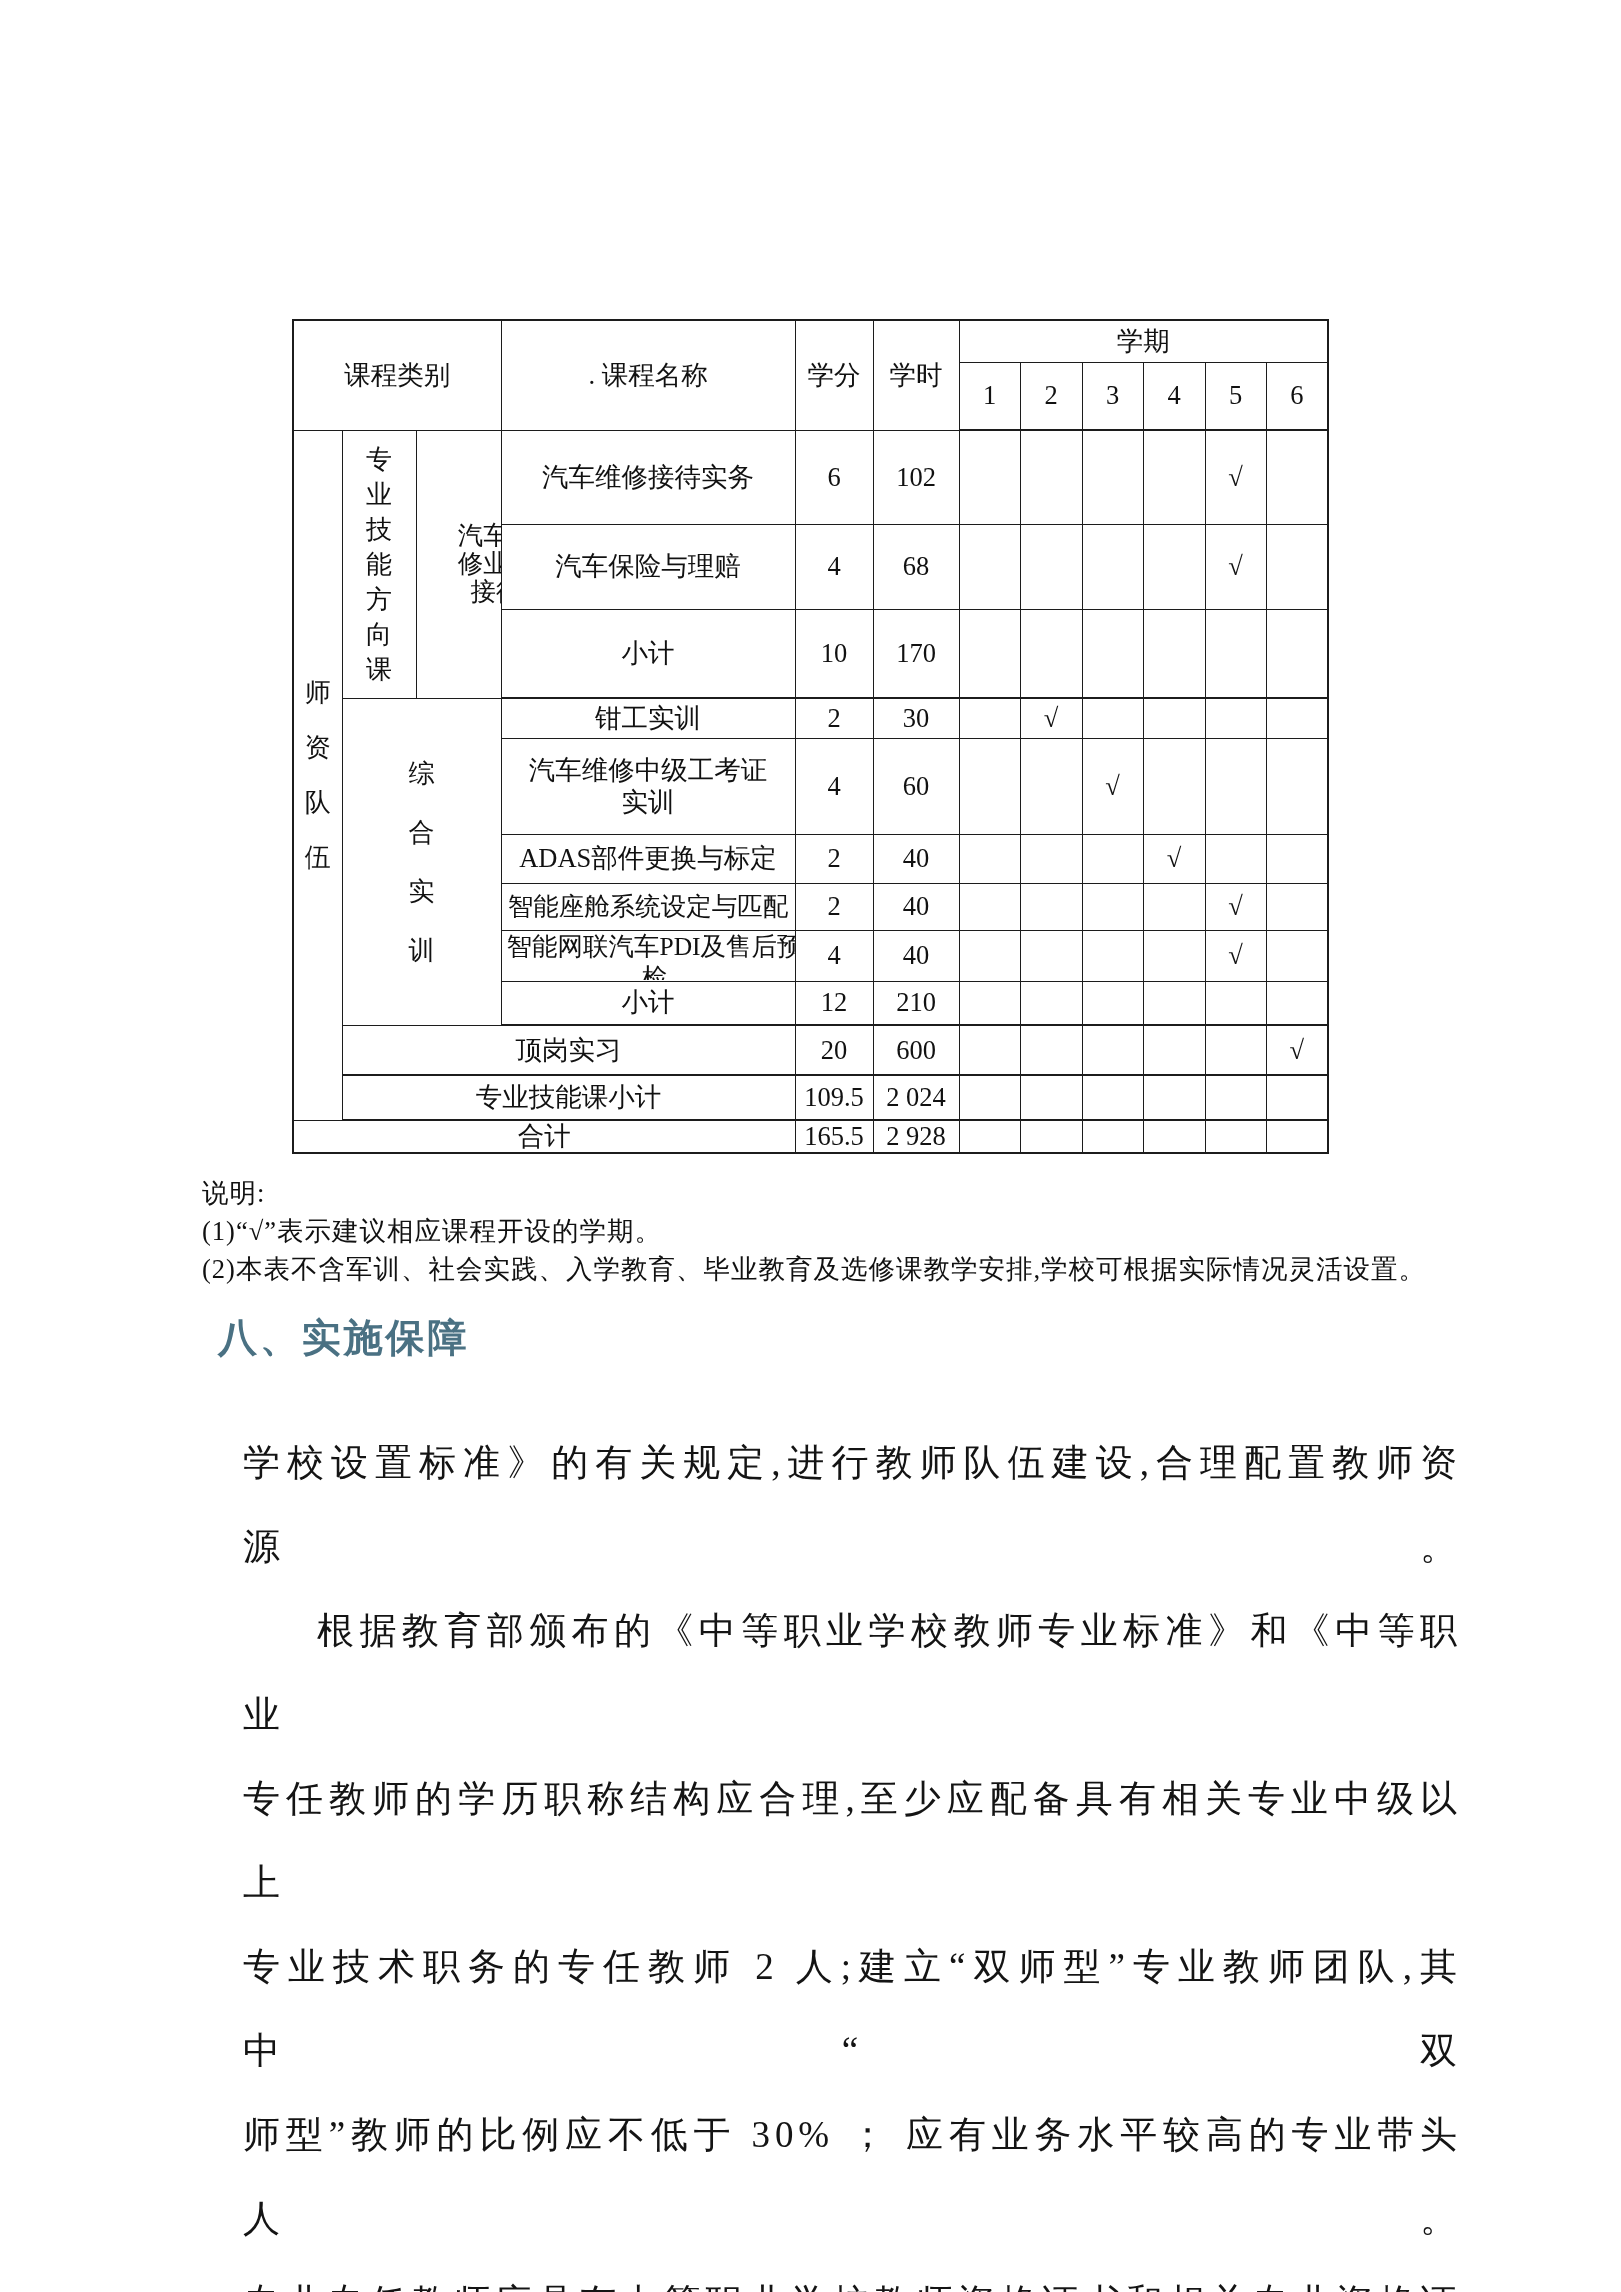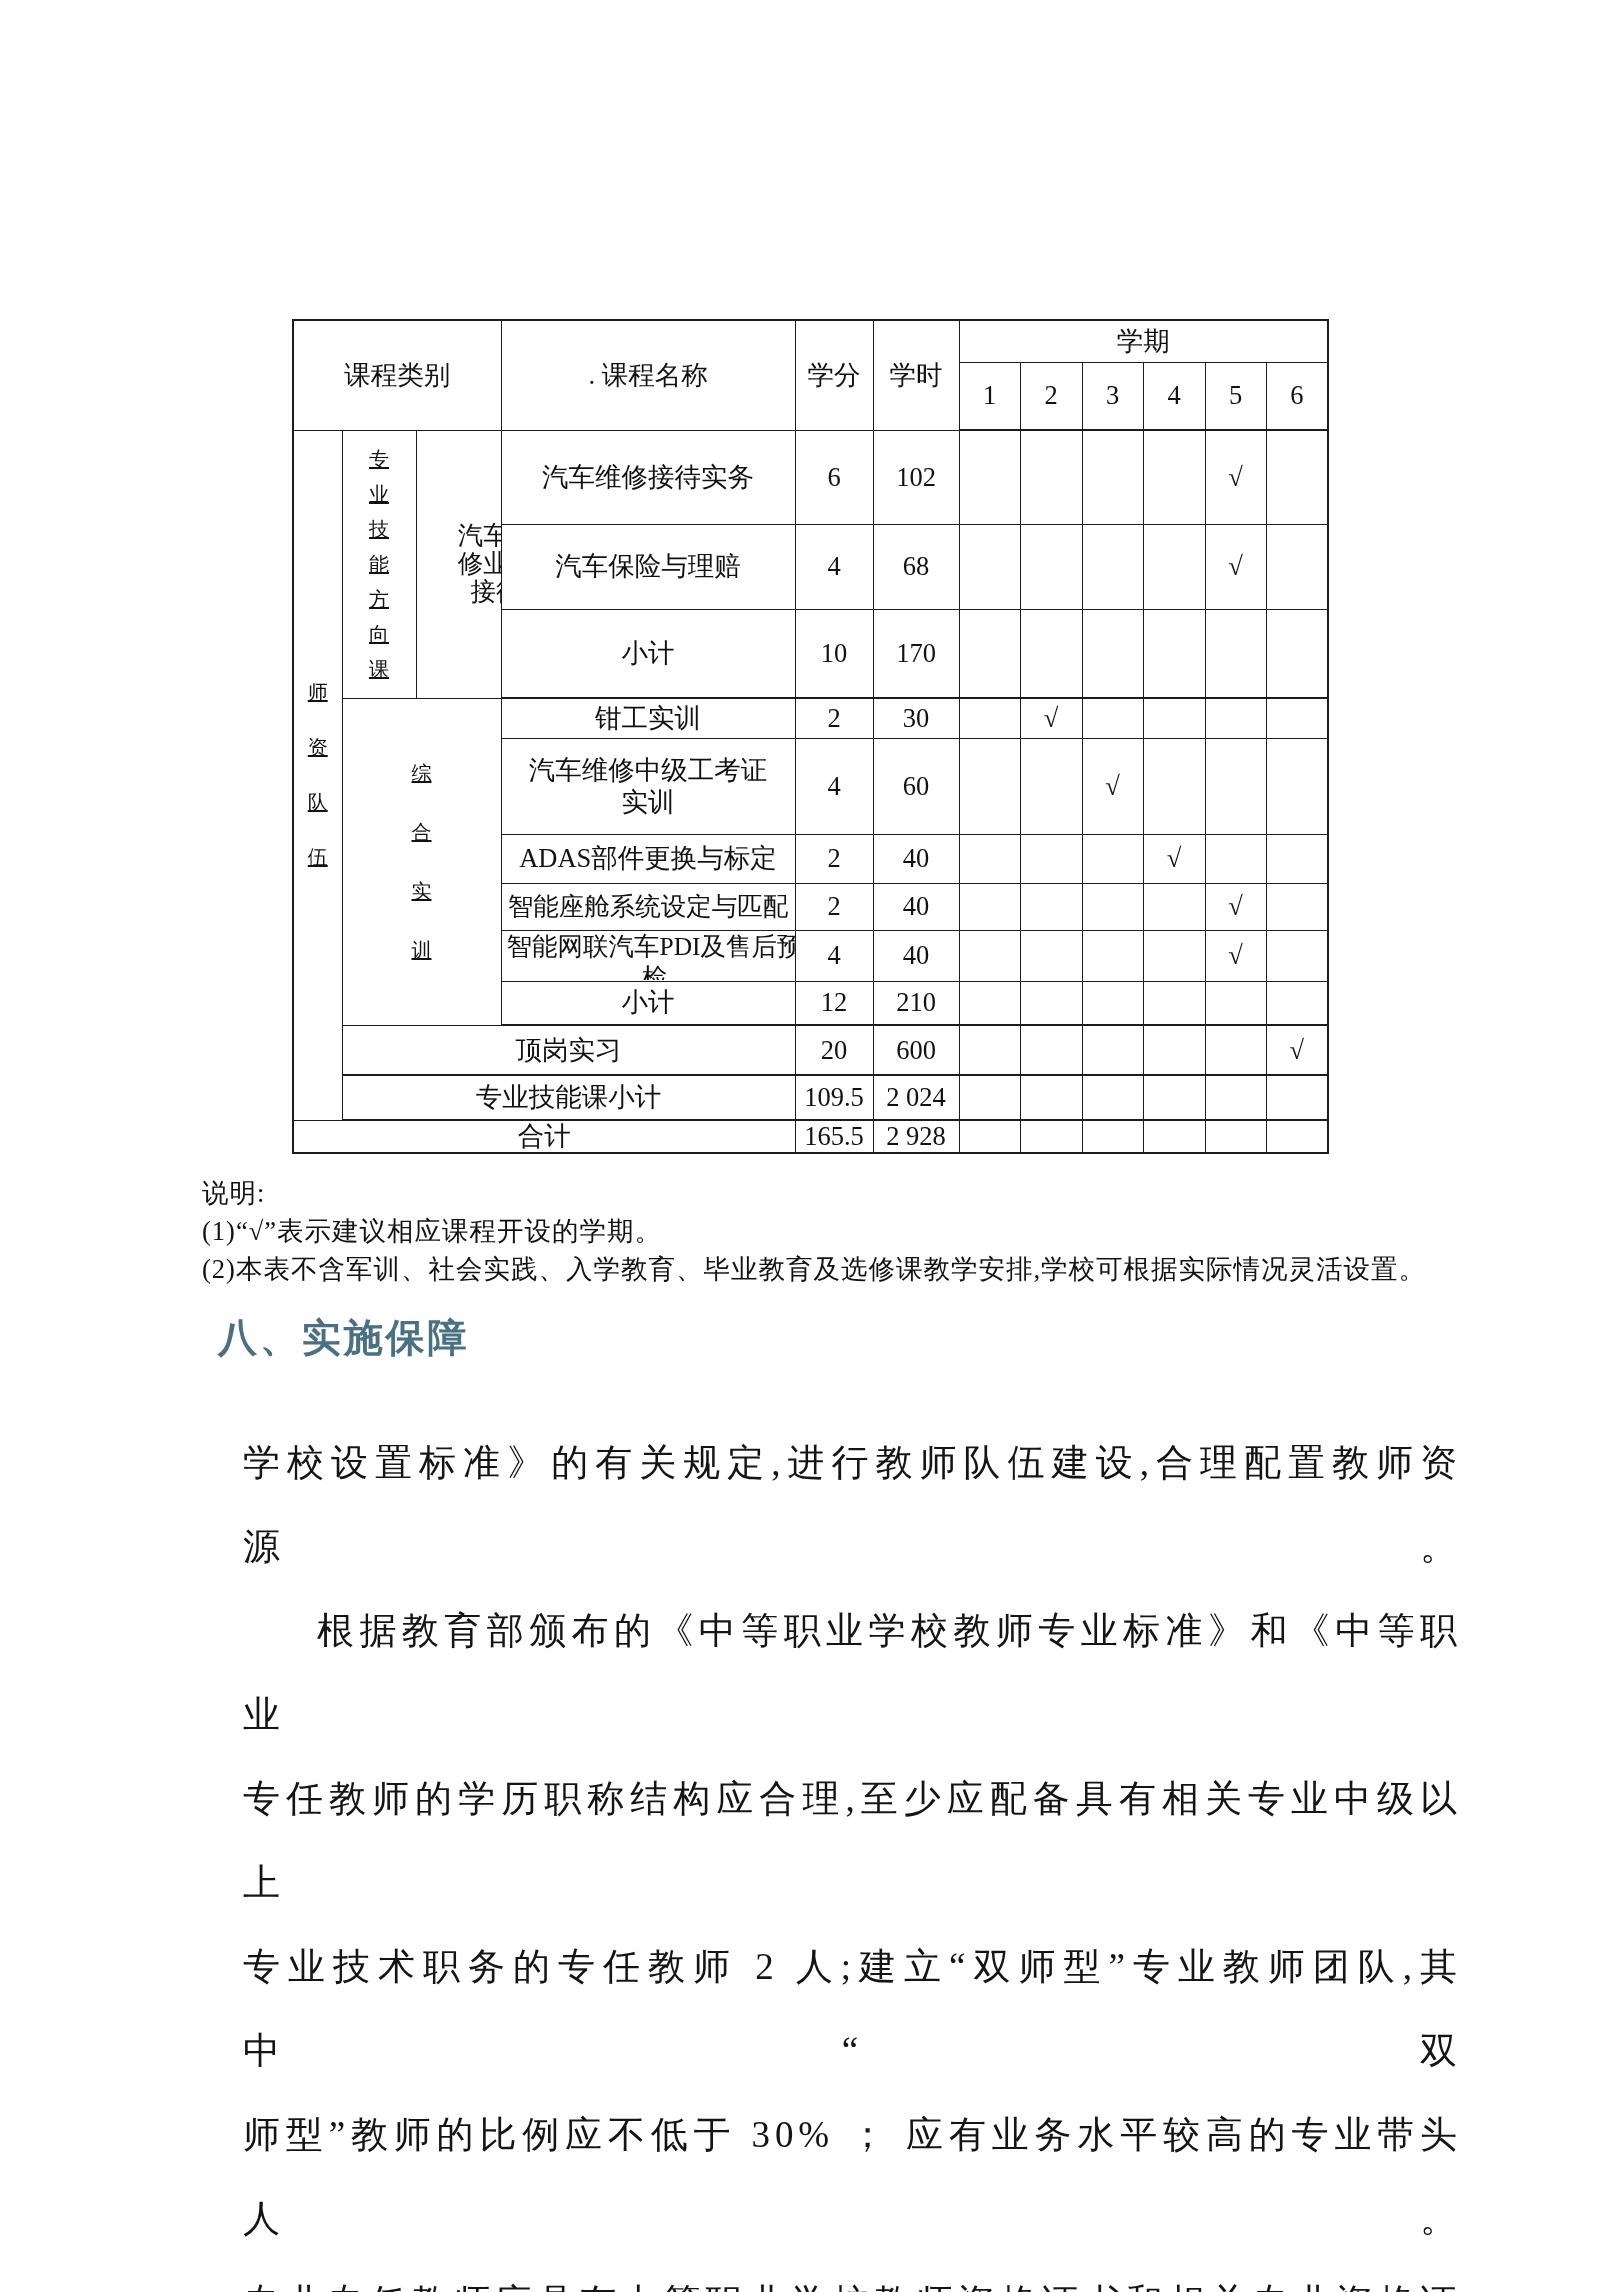--- a/index.html
+++ b/index.html
@@ -16,21 +16,21 @@
   }
   table.ctable td {
     border:1.5px solid #1c1c1c; padding:0;
     text-align:center; vertical-align:middle;
     overflow:hidden; line-height:31px;
   }
   table.ctable { border:2.5px solid #1c1c1c; }
   tr.hline td { border-bottom-width:2.4px; }
 
   td.small { font-size:25.5px;margin-top:44px; }
-  .vblock { display:inline-block; width:27.4px; word-break:break-all; font-size:20px;text-decoration:underline; }
+  .vblock { display:inline-block; width:27.4px; word-break:break-all; font-size:26px; }
   .lhA { line-height:55px; }   
   .lhB { line-height:35px; }   
   .lhD { line-height:59px; }   
   .hwrap { display:inline-block; width:79px; word-break:break-all;
            line-height:28px; font-size:25.5px; text-align:center;margin-left:40px; }
   .wrap250 { display:inline-block; width:247px; line-height:32px; }
   td.topcell { vertical-align:top; }
   .clip { width:306px; height:49px; overflow:hidden; margin:0 auto; line-height:31px; }
   td.semhead { font-size:26.5px; }
 

